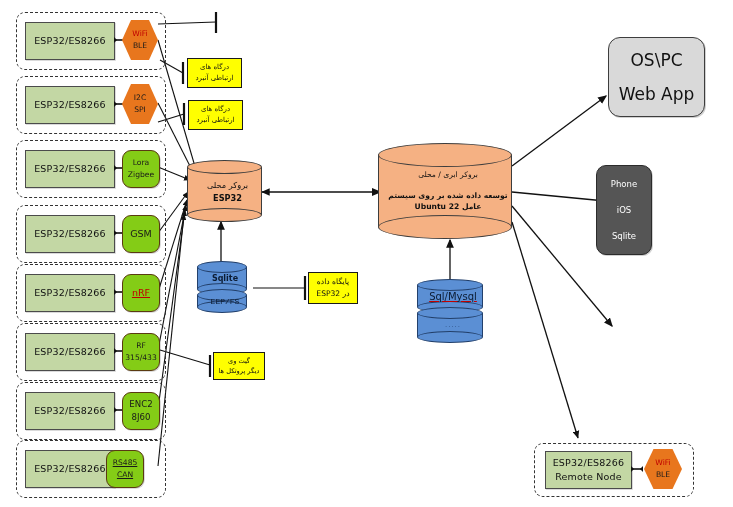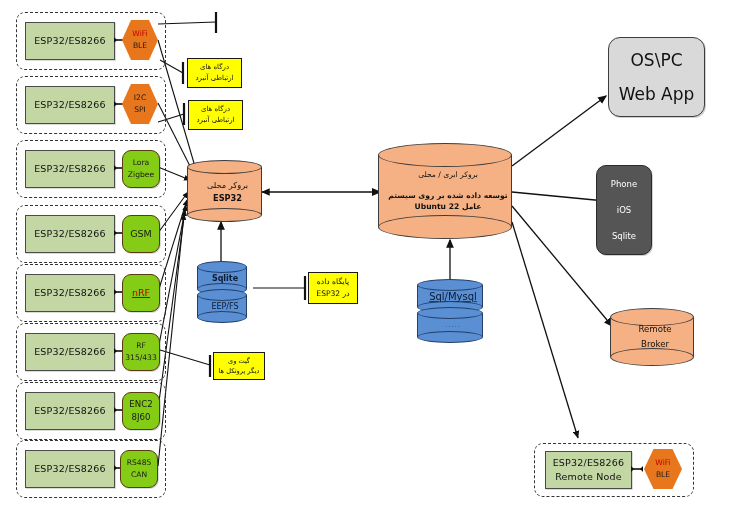--- a/index.html
+++ b/index.html
@@ -296,21 +296,21 @@
 
   <div class="dashgroup" style="left:16px;top:440px;width:148px;height:56px;"></div>
   <div class="mcu" style="left:25px;top:450px;width:88px;height:36px;">
     <span>ESP32/ES8266</span>
   </div>
   <svg class="linkdot" style="left:114px;top:464px;" viewBox="0 0 12 8">
     <line x1="1" y1="4" x2="11" y2="4" stroke="#111" stroke-width="1.6"></line>
     <path d="M0,1 L3,4 L0,7 z" fill="#111"></path>
       <path d="M12,1 L9,4 L12,7 z" fill="#111"></path>
   </svg>
-  <div class="radio" style="left:120px;top:450px;width:36px;height:36px;">
+  <div class="radio" style="left:106px;top:450px;width:36px;height:36px;text-decoration:underline;">
     <span class="lbl">RS485</span>
     <span class="lbl">CAN</span>
   </div>
 
 
   <div class="note" style="left:187px;top:58px;width:55px;height:30px;font-size:7px;">
     <span class="ln fa">درگاه های</span>
     <span class="ln fa">ارتباطی آنبرد</span>
   </div>
 
@@ -351,21 +351,21 @@
   </div>
 
   <div class="cyl blue" style="left:197px;top:261px;width:50px;height:34px;">
     <div class="body" style="top:6px;bottom:6px;"></div>
     <div class="bot" style="height:12px;"></div>
     <div class="top" style="height:12px;"></div>
     <div class="ctext" style="font-size:8px;color:#0c1c33;font-weight:bold;">
       <span>Sqlite</span>
     </div>
   </div>
-  <div class="cyl blue" style="left:197px;top:289px;width:50px;height:34px;">
+  <div class="cyl blue" style="left:197px;top:289px;width:50px;height:24px;font-family:Liberation Mono, monospace;">
     <div class="body" style="top:6px;bottom:6px;"></div>
     <div class="bot" style="height:12px;"></div>
     <div class="top" style="height:12px;"></div>
     <div class="ctext" style="font-size:8px;color:#0c1c33;">
       <span>EEP/FS</span>
     </div>
   </div>
 
   <div class="cyl blue" style="left:417px;top:279px;width:66px;height:34px;">
     <div class="body" style="top:6px;bottom:6px;"></div>
@@ -377,29 +377,20 @@
   </div>
   <div class="cyl blue" style="left:417px;top:307px;width:66px;height:36px;">
     <div class="body" style="top:6px;bottom:6px;"></div>
     <div class="bot" style="height:12px;"></div>
     <div class="top" style="height:12px;"></div>
     <div class="ctext" style="font-size:7px;color:#2d4f80;letter-spacing:1px;">
       <span>.....</span>
     </div>
   </div>
 
-  <div class="cyl" style="left:610px;top:308px;width:84px;height:58px;">
-    <div class="body" style="top:9px;bottom:9px;"></div>
-    <div class="bot" style="height:18px;"></div>
-    <div class="top" style="height:18px;"></div>
-    <div class="ctext" style="font-size:8.6px;line-height:1.7;">
-      <span>Remote</span>
-      <span>Broker</span>
-    </div>
-  </div>
 
   <div class="greybox" style="left:608px;top:37px;width:95px;height:78px;">
     <span>OS\PC</span>
     <span>Web App</span>
   </div>
 
   <div class="darkbox" style="left:596px;top:165px;width:54px;height:88px;">
     <span>Phone</span>
     <span>iOS</span>
     <span>Sqlite</span>

